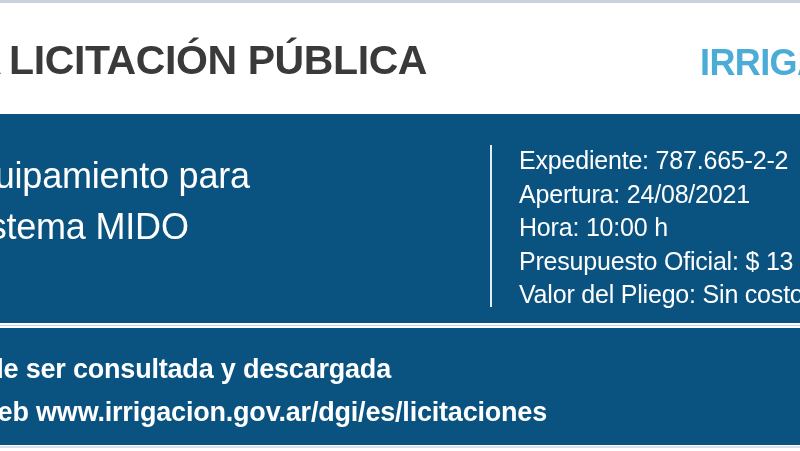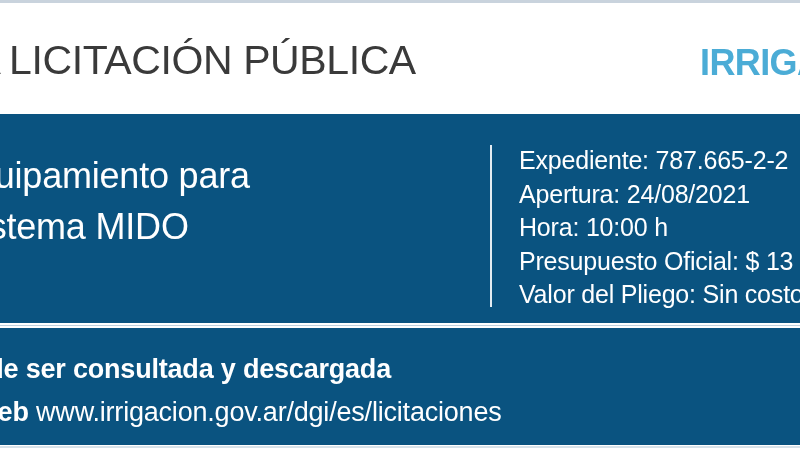--- a/index.html
+++ b/index.html
@@ -49,21 +49,21 @@
     white-space: nowrap;
     font-size: 41px;
     line-height: 50px;
     color: #3a3a3a;
     letter-spacing: -0.4px;
   }
   .header-title .thin {
     font-weight: 400;
   }
   .header-title .bold {
-    font-weight: 400;
+    font-weight: 700;
   }
 
   .brand-mark {
     position: absolute;
     left: 700px;
     top: 38px;
     white-space: nowrap;
     font-size: 36px;
     line-height: 44px;
     font-weight: 700;
@@ -161,21 +161,21 @@
     line-height: 43px;
     font-weight: 700;
     color: #ffffff;
     letter-spacing: -0.2px;
   }
   .footer-text .ln {
     display: block;
     white-space: nowrap;
   }
   .footer-text .url {
-    font-weight: 400;
+    font-weight: 700;
     text-align: center;
   }
   .footer-text .lead {
     font-weight: 700;
   }
 
   
   .bottom-rule {
     position: absolute;
     left: 0;

